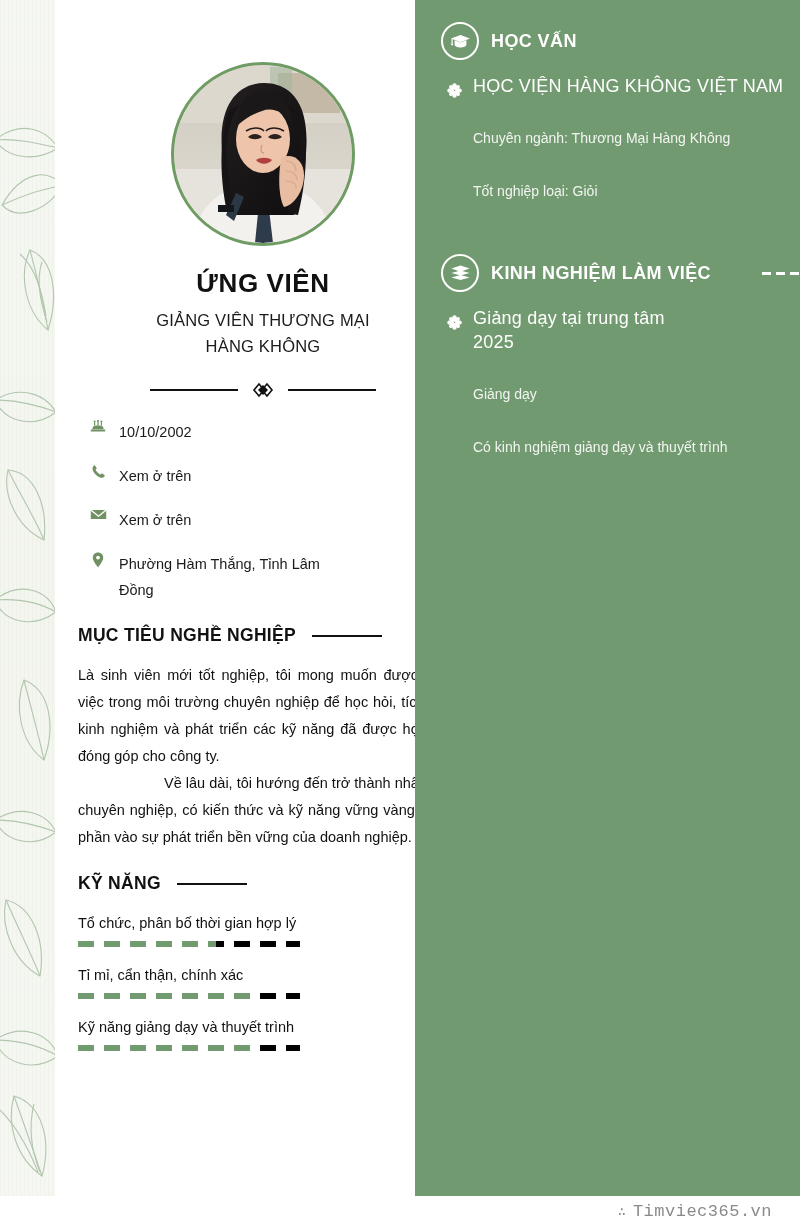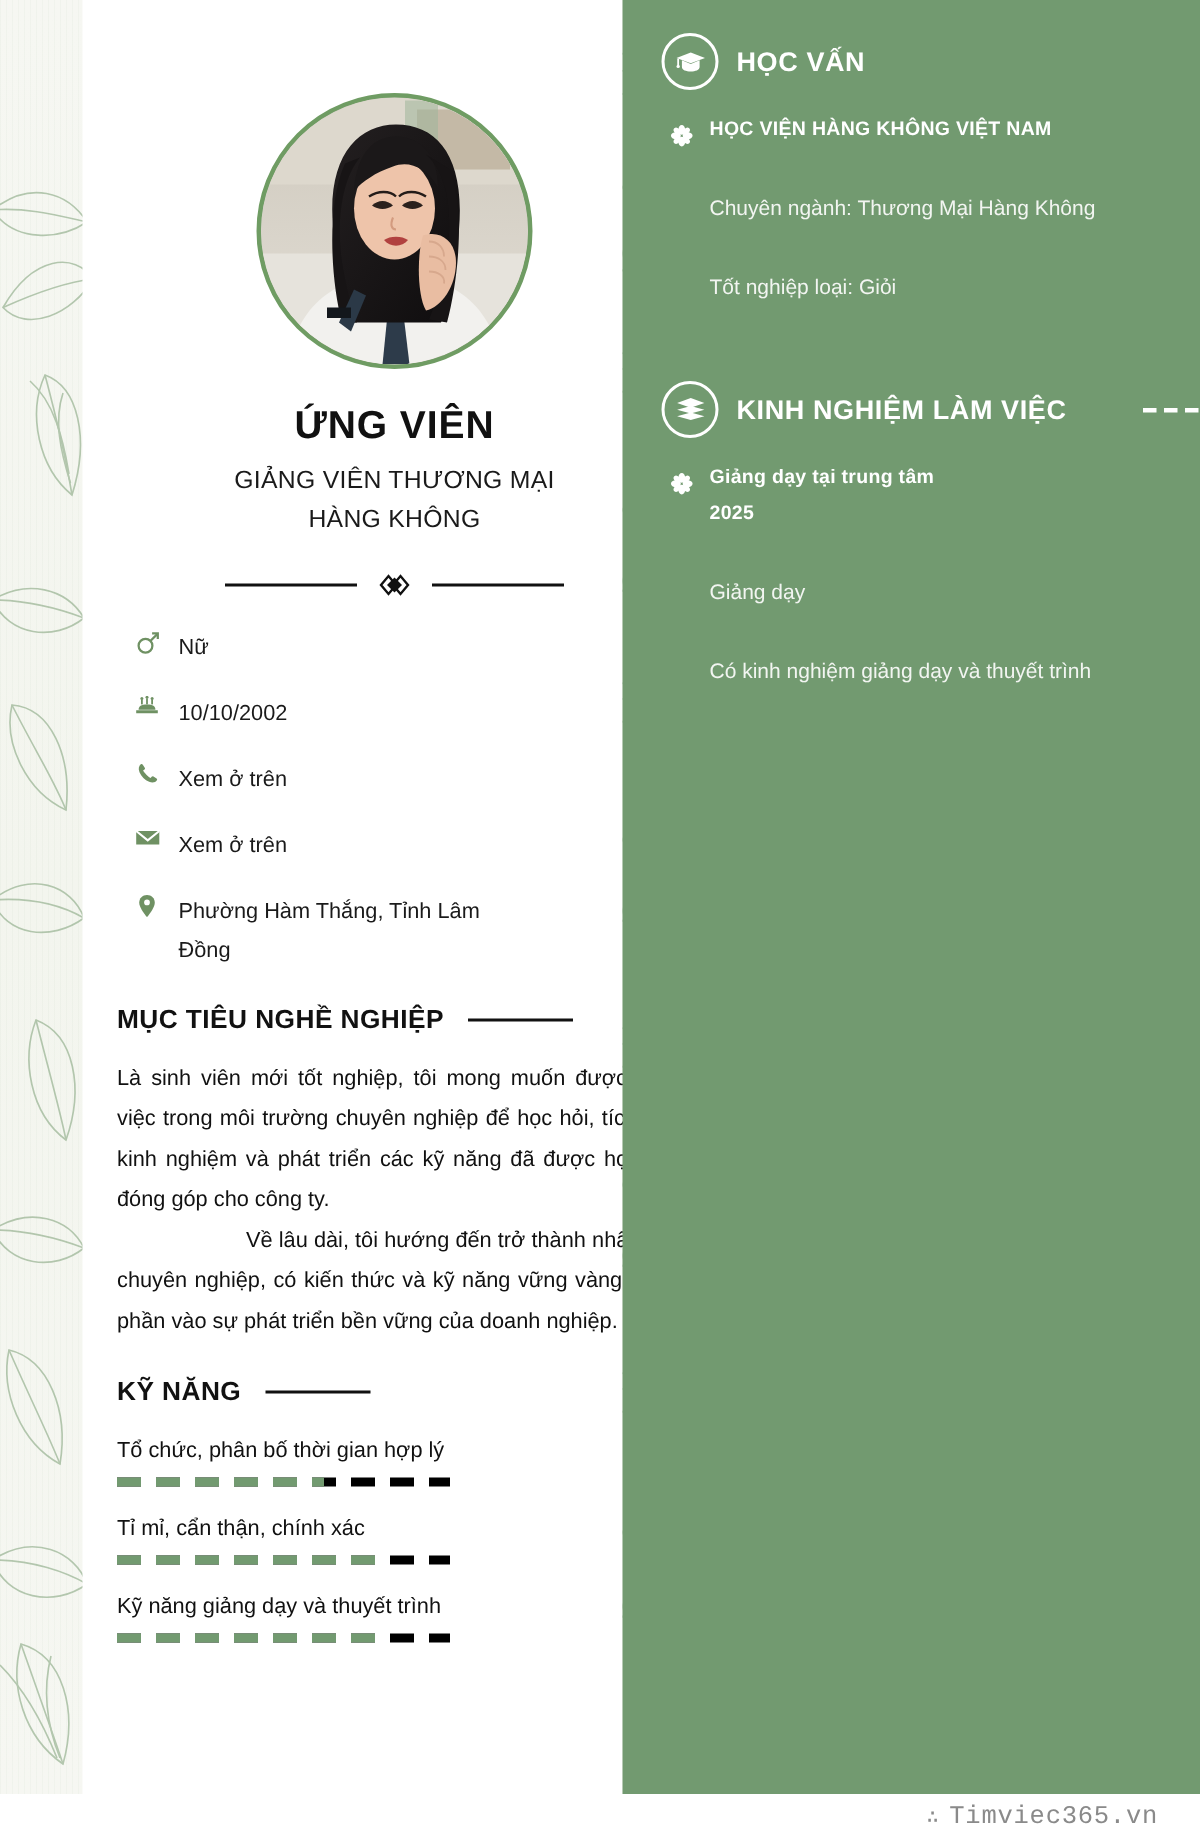--- a/index.html
+++ b/index.html
@@ -110,22 +110,22 @@
   }
   .entry-bullet {
     width: 20px;
     flex: none;
     margin: 9px 9px 0 3px;
     display: flex;
     justify-content: center;
   }
   .entry-body { flex: 1; }
   .entry-title {
-    font-size: 13px;
-    font-weight: bold;
+    font-size: 18px;
+    font-weight: normal;
     line-height: 24px;
     letter-spacing: 0.2px;
   }
   .entry-line {
     font-size: 14px;
     line-height: 25px;
     color: #f2f5f1;
     margin-top: 28px;
   }
 
@@ -436,30 +436,20 @@
           <path d="M9 9 L14 3 L19 9 L14 15 Z" fill="none" stroke="#111" stroke-width="1.6"></path>
           <path d="M17 9 L22 3 L27 9 L22 15 Z" fill="none" stroke="#111" stroke-width="1.6"></path>
           <path d="M13 9 L18 4 L23 9 L18 14 Z" fill="#111"></path>
         </svg>
       </span>
       <span class="bar"></span>
     </div>
 
     <div class="contact-list">
 
-      <div class="contact-row">
-        <span class="contact-icon">
-          <svg width="15" height="17" viewBox="0 0 15 17">
-            <circle cx="6" cy="10.5" r="4.6" fill="none" stroke="#6f9163" stroke-width="1.5"></circle>
-            <path d="M9.4 7.2 L14 2.6" stroke="#6f9163" stroke-width="1.5" fill="none"></path>
-            <path d="M10.4 2.2 L14.2 2.2 L14.2 6" stroke="#6f9163" stroke-width="1.5" fill="none"></path>
-          </svg>
-        </span>
-        <span class="contact-text">Nữ</span>
-      </div>
 
       <div class="contact-row">
         <span class="contact-icon">
           <svg width="16" height="16" viewBox="0 0 16 16">
             <rect x="0.8" y="9.5" width="14.4" height="2" fill="#6f9163"></rect>
             <path d="M2.4 9.2 C2.4 6.6 4 5.6 8 5.6 C12 5.6 13.6 6.6 13.6 9.2 Z" fill="#6f9163"></path>
             <rect x="4" y="2.4" width="1.2" height="3.2" fill="#6f9163"></rect>
             <rect x="7.4" y="1.6" width="1.2" height="4" fill="#6f9163"></rect>
             <rect x="10.8" y="2.4" width="1.2" height="3.2" fill="#6f9163"></rect>
             <circle cx="4.6" cy="1.6" r="1" fill="#6f9163"></circle>

